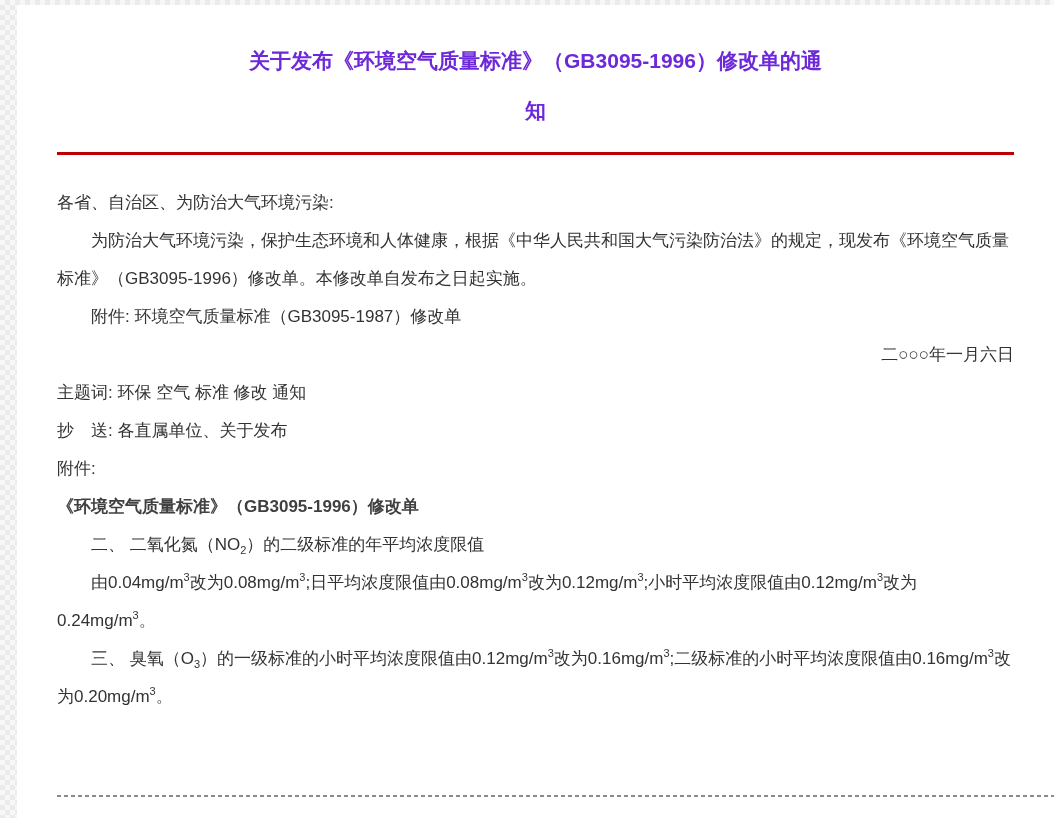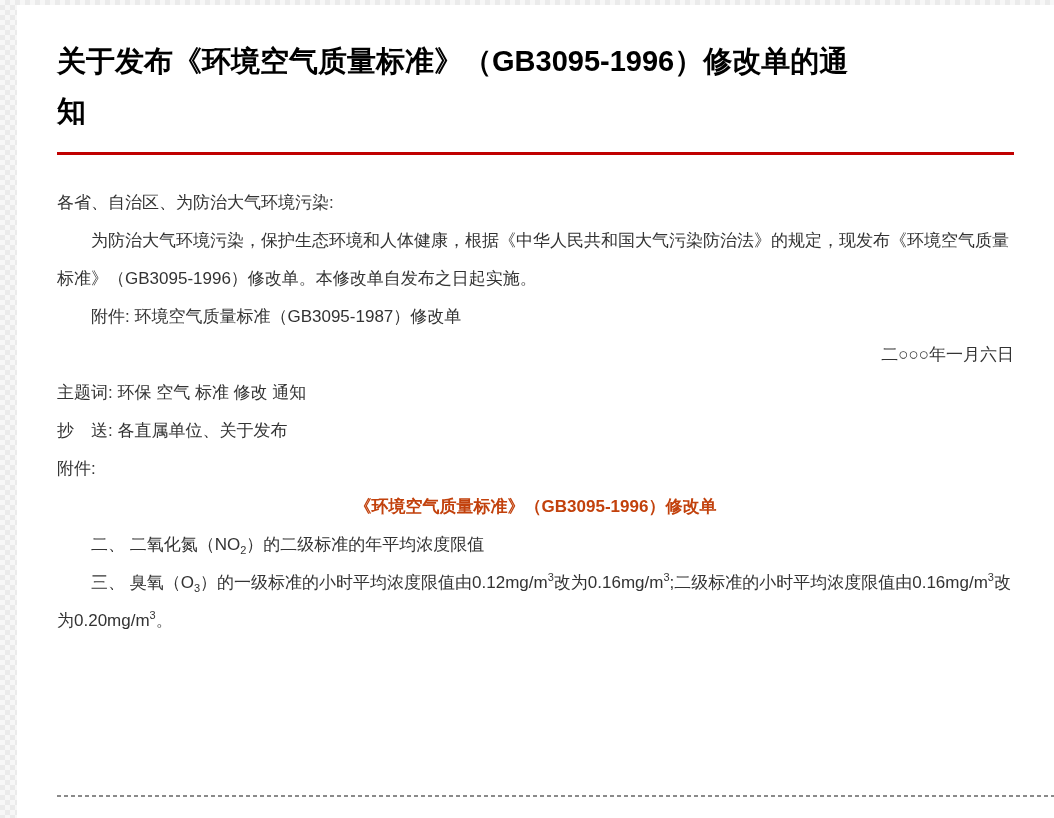--- a/index.html
+++ b/index.html
@@ -8,35 +8,35 @@
     font-family:"Liberation Sans",sans-serif;
     background:repeating-conic-gradient(#ebebeb 0% 25%, #f7f7f7 0% 50%) 0 0/10px 10px;
   }
   .page{
     position:absolute;left:17px;top:5px;right:0;bottom:0;
     background:#ffffff;
   }
   .content{padding:0 40px;}
   .doc-title{
     margin:31px 0 0 0;
-    font-size:29px;line-height:50px;font-weight:bold;
-    color:#000000;
+    font-size:21px;line-height:50px;font-weight:bold;
+    color:#6d28d9;text-align:center;
   }
   .doc-title span{display:block;}
   .red-rule{
     height:3px;background:#c00000;margin-top:16px;border:0;
   }
   .doc{
     margin-top:29px;
     font-size:17px;line-height:38px;color:#333333;
   }
   .doc p{margin:0;}
   .indent{text-indent:2em;}
   .date-line{text-align:right;}
-  .attach-heading{text-align:center;font-weight:bold;color:#c2410c;}
+  .attach-heading{font-weight:bold;color:#404040;}
   .mt4{margin-top:4px;}
   .mt8{margin-top:8px;}
   .tight{margin-top:-8px;}
   sup{font-size:11px;vertical-align:7px;line-height:0;}
   sub{font-size:11px;vertical-align:-4px;line-height:0;}
   .dashes{
     position:absolute;left:40px;right:0;top:790px;height:2px;
     background:repeating-linear-gradient(90deg,#8a8a8a 0 4px,transparent 4px 7px);
   }
 </style>
@@ -56,18 +56,19 @@
     <div class="doc">
       <p>各省、自治区、为防治大气环境污染:</p>
       <p class="indent mt4">为防治大气环境污染，保护生态环境和人体健康，根据《中华人民共和国大气污染防治法》的规定，现发布《环境空气质量标准》（GB3095-1996）修改单。本修改单自发布之日起实施。</p>
       <p class="indent">附件: 环境空气质量标准（GB3095-1987）修改单</p>
       <p class="date-line">二○○○年一月六日</p>
       <p>主题词: 环保 空气 标准 修改 通知</p>
       <p>抄　送: 各直属单位、关于发布</p>
       <p class="tight">附件:</p>
       <p class="attach-heading mt4">《环境空气质量标准》（GB3095-1996）修改单</p>
       <p class="indent"><span>二、 二氧化氮（NO</span><sub>2</sub><span>）的二级标准的年平均浓度限值</span></p>
+      <p class="indent mt8"><span>由0.04mg/m</span><sup>3</sup><span>改为0.08mg/m</span><sup>3</sup><span>;日平均浓度限值由0.08mg/m</span><sup>3</sup><span>改为0.12mg/m</span><sup>3</sup><span>;小时平均浓度限值由0.12mg/m</span><sup>3</sup><span>改为0.24mg/m</span><sup>3</sup><span>。</span></p>
       <p class="indent mt8"><span>三、 臭氧（O</span><sub>3</sub><span>）的一级标准的小时平均浓度限值由0.12mg/m</span><sup>3</sup><span>改为0.16mg/m</span><sup>3</sup><span>;二级标准的小时平均浓度限值由0.16mg/m</span><sup>3</sup><span>改为0.20mg/m</span><sup>3</sup><span>。</span></p>
     </div>
   </div>
 
   <div class="dashes"></div>
 </div>
 
 </body></html>

